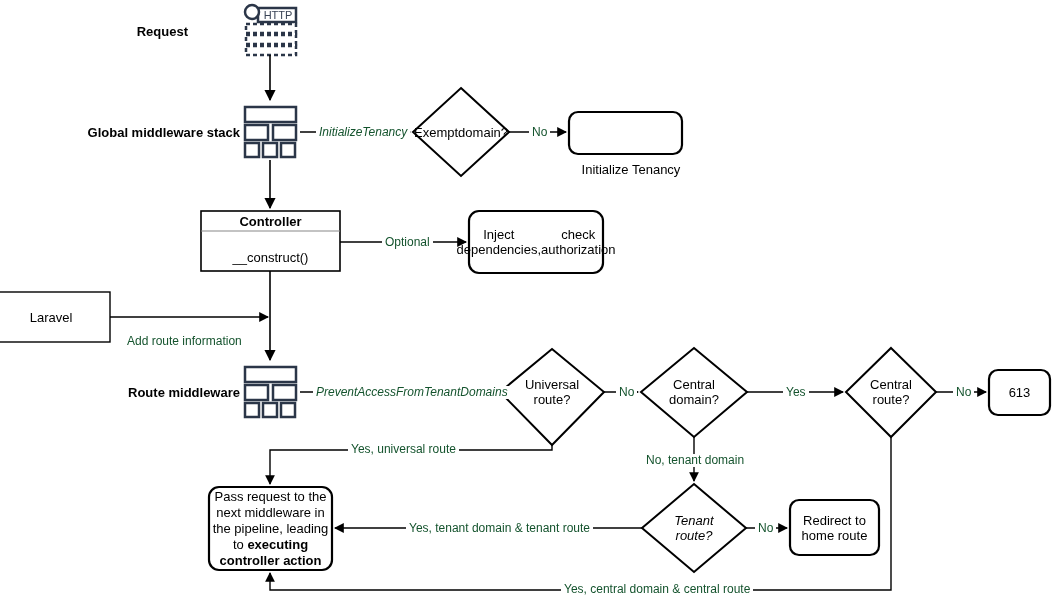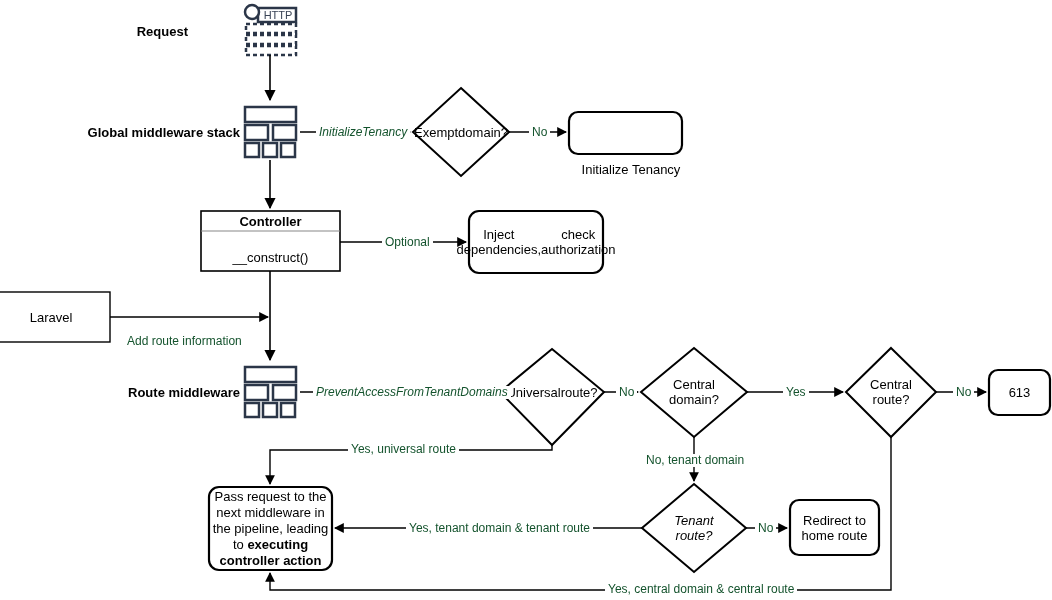--- a/index.html
+++ b/index.html
@@ -170,21 +170,21 @@
   <div class="node-label" style="left:201px; top:211px; width:139px; height:20px; font-weight:bold;">Controller</div>
   <div class="node-label" style="left:201px; top:232px; width:139px; height:50px;">__construct()</div>
 
   <div class="node-label" style="left:469px; top:211px; width:134px; height:62px; flex-direction:row;">
     <span>Inject dependencies,</span>
     <span>check authorization</span>
   </div>
 
   <div class="node-label" style="left:-8px; top:292px; width:118px; height:50px;">Laravel</div>
 
-  <div class="node-label" style="left:509px; top:370px; width:86px; height:44px; flex-direction:row;">
+  <div class="node-label" style="left:509px; top:370px; width:86px; height:44px; flex-direction:column;">
     <span>Universal</span>
     <span>route?</span>
   </div>
 
   <div class="node-label" style="left:651px; top:370px; width:86px; height:44px; flex-direction:column;">
     <span>Central</span>
     <span>domain?</span>
   </div>
 
   <div class="node-label" style="left:848px; top:370px; width:86px; height:44px; flex-direction:column;">
@@ -229,15 +229,15 @@
   <div class="edge-label" style="left:953px; top:386px;">No</div>
 
   <div class="edge-label" style="left:348px; top:443px;">Yes, universal route</div>
 
   <div class="edge-label" style="left:643px; top:454px;">No, tenant domain</div>
 
   <div class="edge-label" style="left:406px; top:522px;">Yes, tenant domain &amp; tenant route</div>
 
   <div class="edge-label" style="left:755px; top:522px;">No</div>
 
-  <div class="edge-label" style="left:561px; top:583px;margin-left:44px;">Yes, central domain &amp; central route</div>
+  <div class="edge-label" style="left:561px; top:583px;">Yes, central domain &amp; central route</div>
 
 </div>
 
 </body></html>

